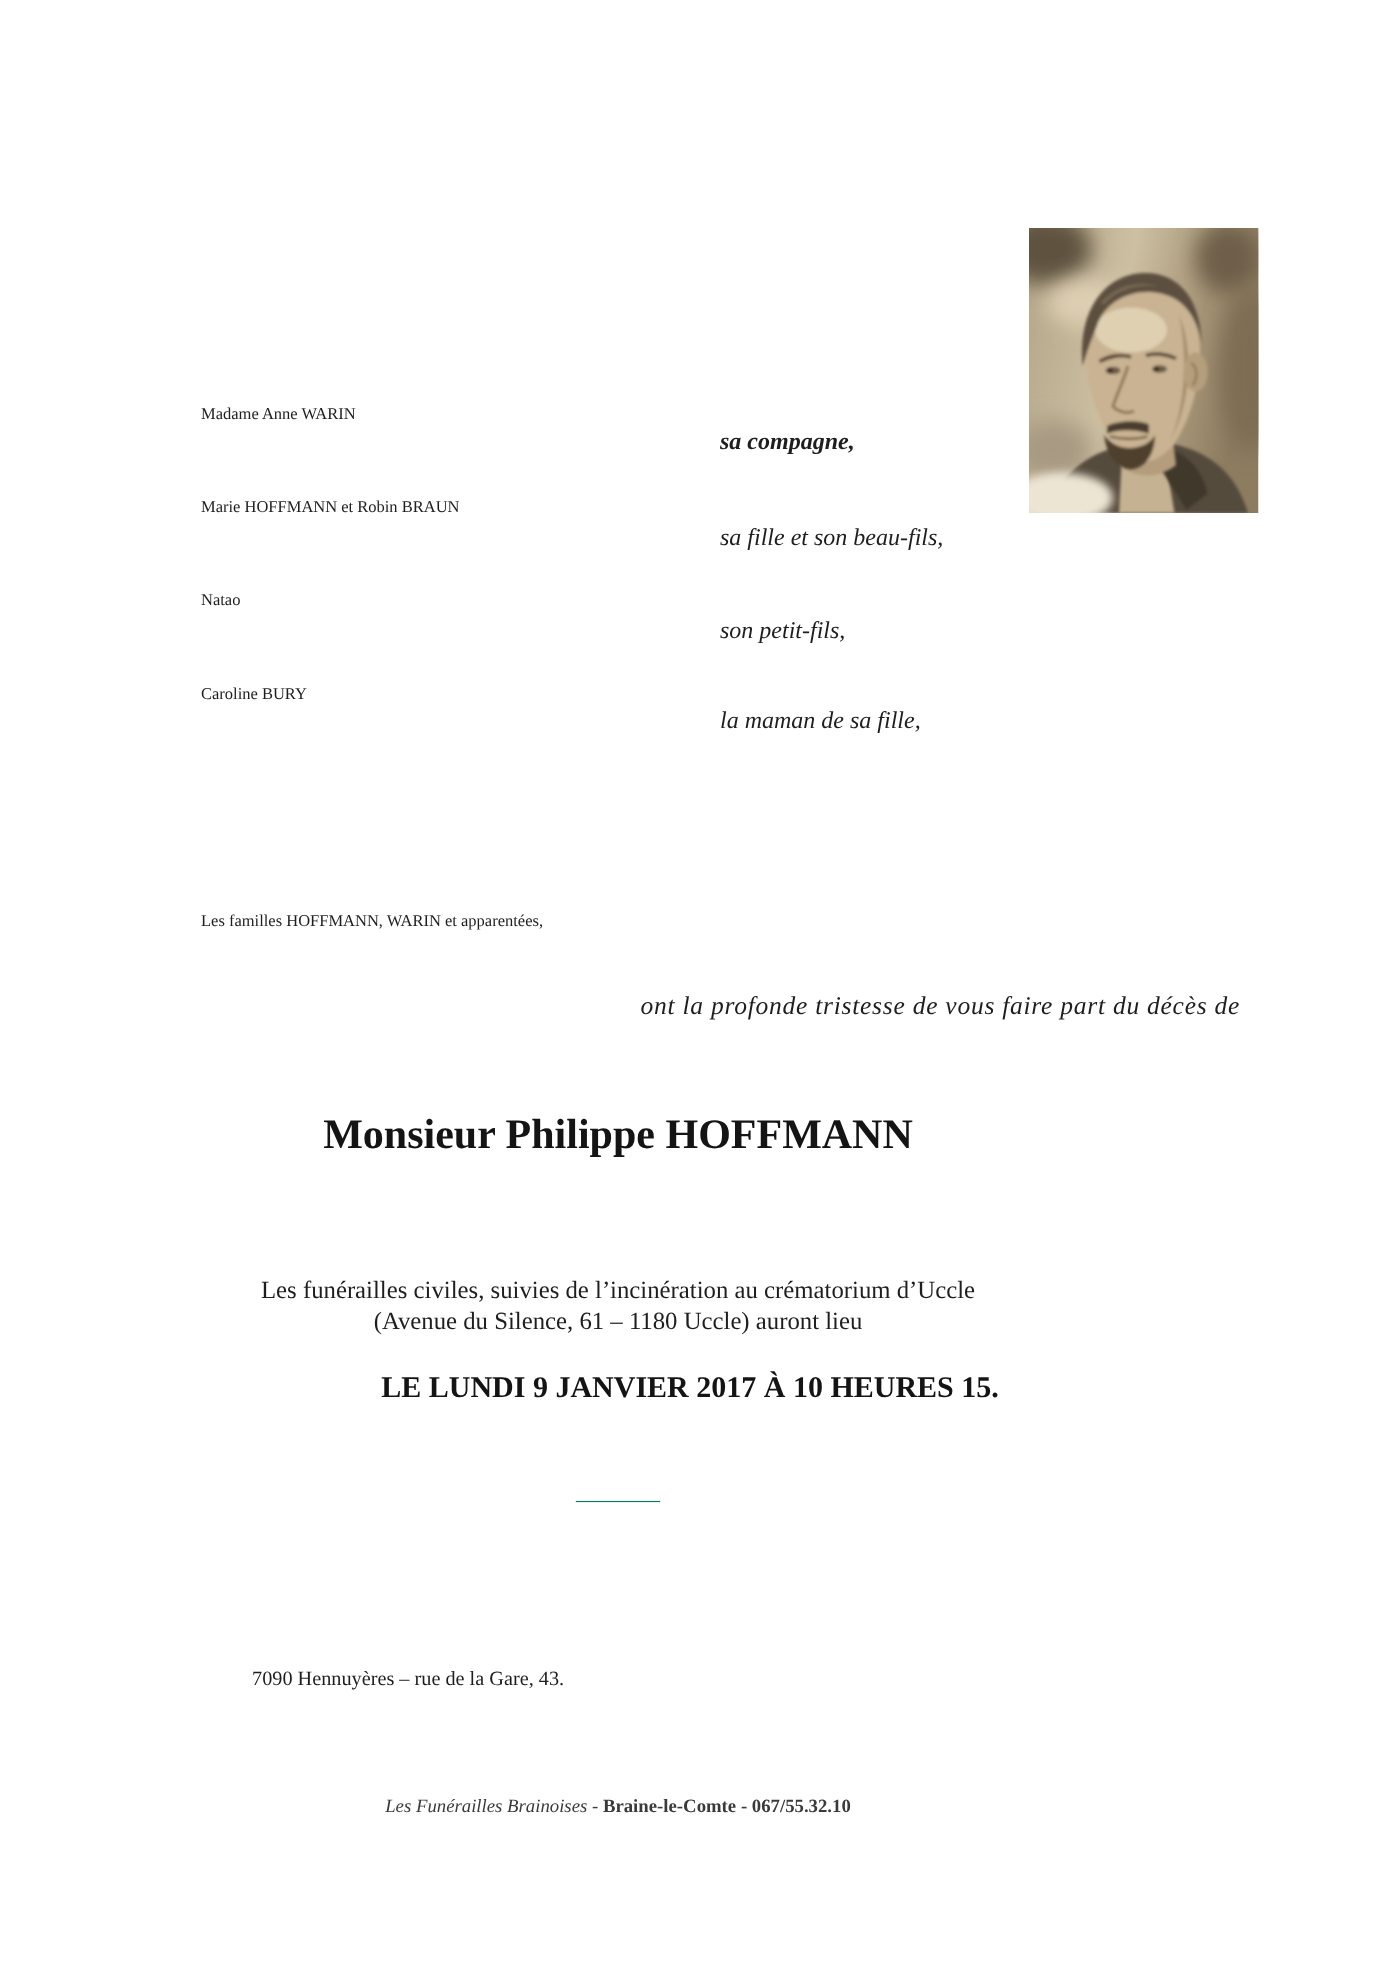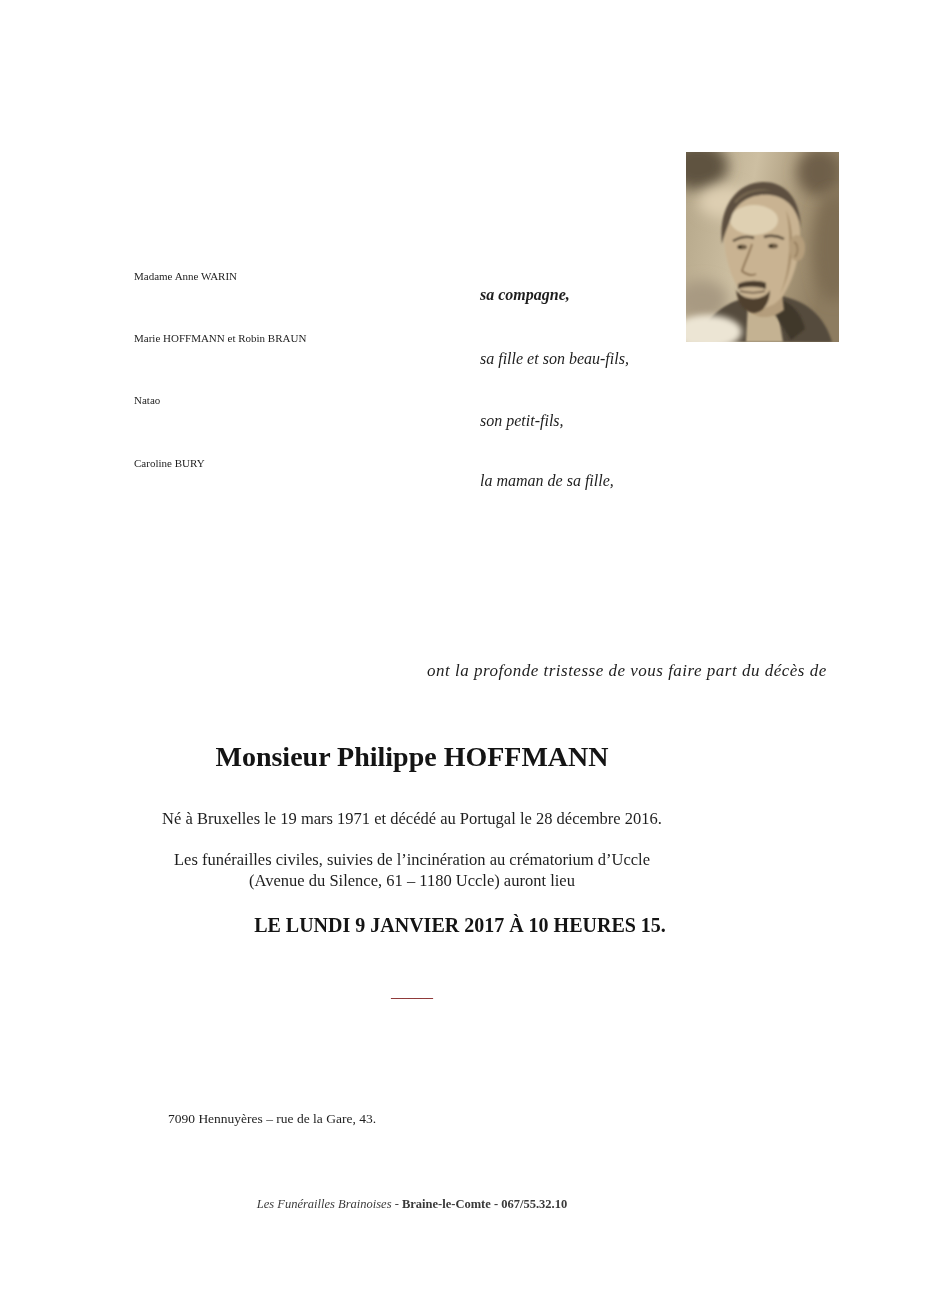--- a/index.html
+++ b/index.html
@@ -48,24 +48,23 @@
     font-size: 16.5px;
     line-height: 21px;
   }
   .datetime {
     font-size: 20px;
     font-weight: bold;
     color: #141414;
     white-space: nowrap;
   }
   .divider-text {
-    font-size: 12px;
-    color: #7f1d1d;
+    font-size: 16px;
+    color: #0f766e;
     letter-spacing: 0;
-    font-weight: bold;
   }
   .address-text {
     font-size: 13.5px;
     white-space: nowrap;
   }
   .footer-text {
     font-size: 12.5px;
     color: #3a3a3a;
     white-space: nowrap;
   }
@@ -150,26 +149,26 @@
   <div class="abs body-text" style="left:134px; top:328px;">Marie HOFFMANN et Robin BRAUN</div>
   <div class="abs relation" style="left:480px; top:350px;">sa fille et son beau-fils,</div>
 
   <div class="abs body-text" style="left:134px; top:390px;">Natao</div>
   <div class="abs relation" style="left:480px; top:412px;">son petit-fils,</div>
 
   <div class="abs body-text" style="left:134px; top:453px;">Caroline BURY</div>
   <div class="abs relation" style="left:480px; top:472px;">la maman de sa fille,</div>
 
 
+  <div class="abs body-text" style="left:134px; top:604px;">Les familles HOFFMANN, WARIN et apparentées,</div>
 
   <div class="abs announce" style="left:427px; top:661px;">ont la profonde tristesse de vous faire part du décès de</div>
 
   <div class="abs centered deceased-title" style="top:741px;">Monsieur Philippe HOFFMANN</div>
 
-  <div class="abs centered detail-text" style="top:808px;">Né à Bruxelles le 19 mars 1971 et décédé au Portugal le 28 décembre 2016.</div>
 
   <div class="abs centered detail-text" style="top:849px;">
     <div>Les funérailles civiles, suivies de l’incinération au crématorium d’Uccle</div>
     <div>(Avenue du Silence, 61 – 1180 Uccle) auront lieu</div>
   </div>
 
   <div class="abs centered datetime" style="top:914px;padding-left:48px;">LE LUNDI 9 JANVIER 2017 À 10 HEURES 15.</div>
 
   <div class="abs centered divider-text" style="top:986px;">_______</div>
 

